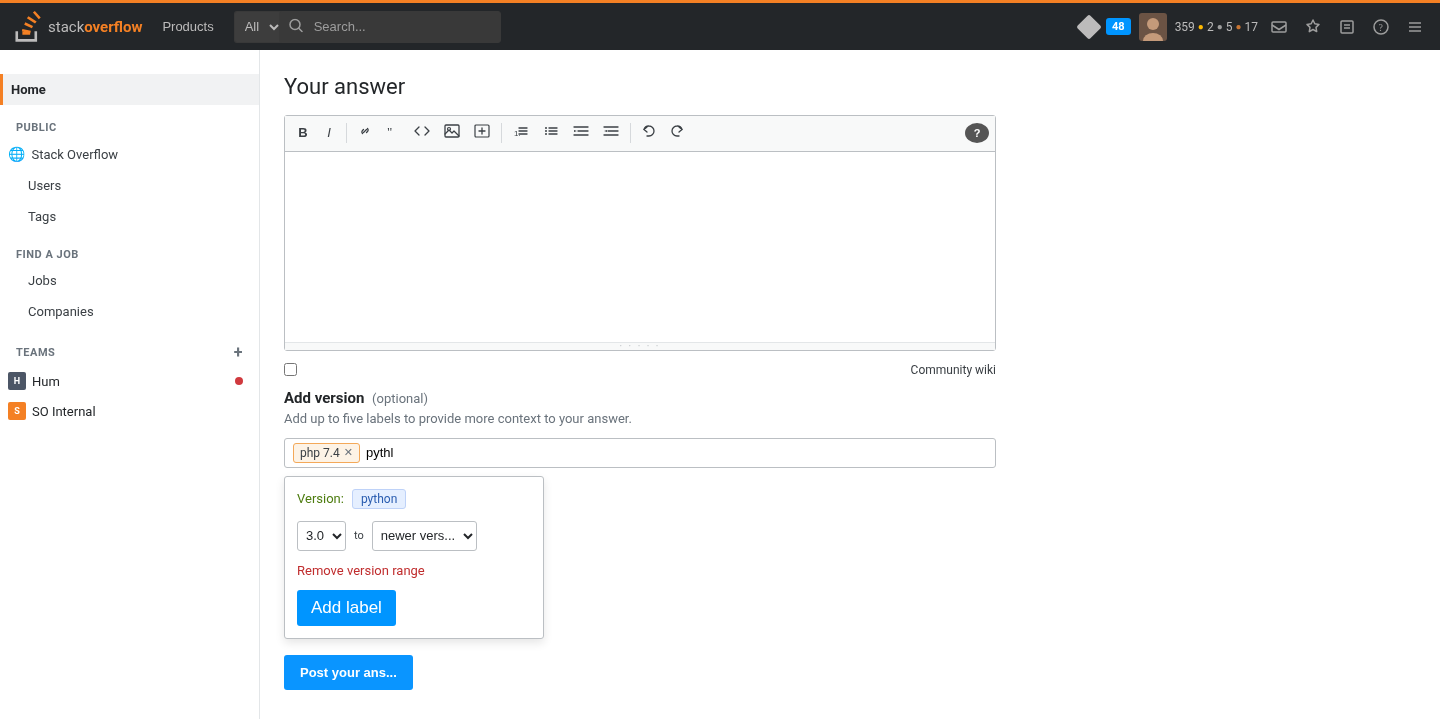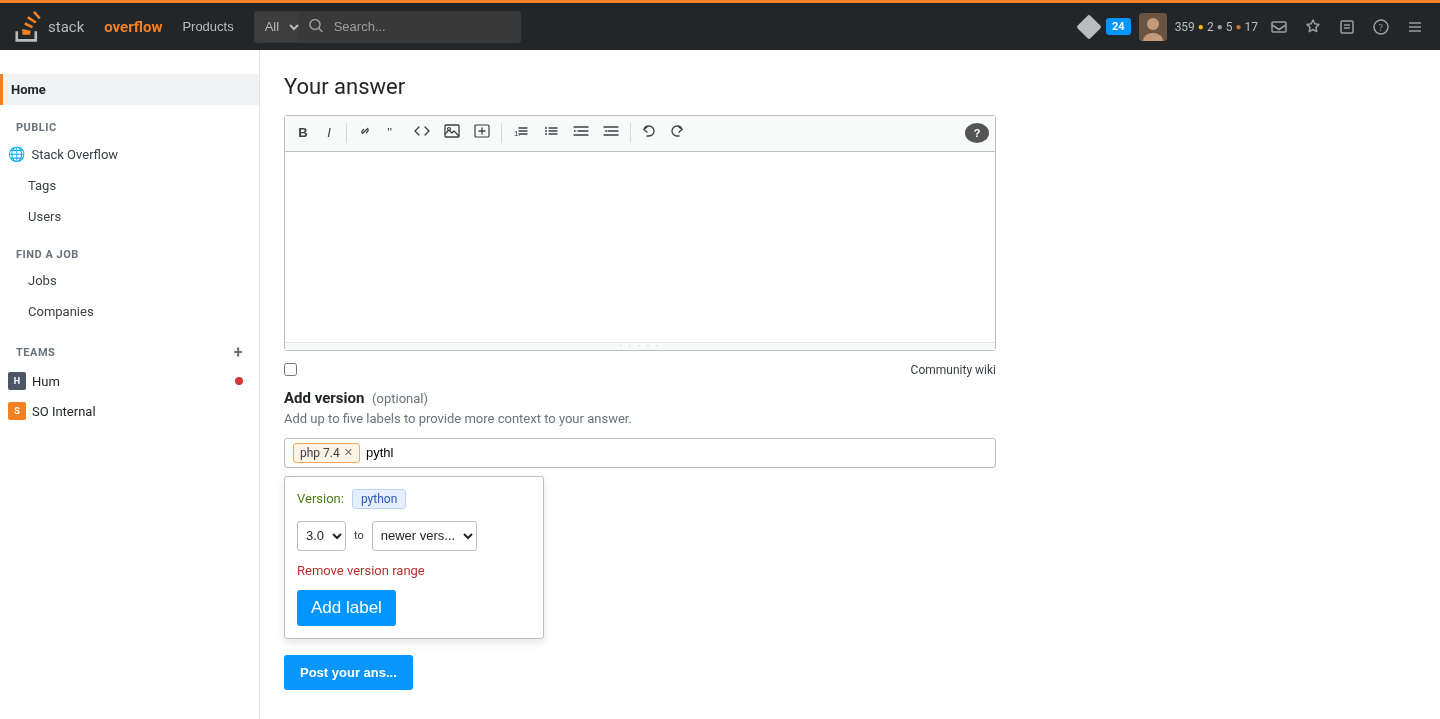--- a/index.html
+++ b/index.html
@@ -25,21 +25,20 @@
       text-decoration: none;
     }
     .logo-icon {
       width: 32px;
       height: 37px;
     }
     .logo-text {
       display: flex;
       align-items: center;
       font-size: 15px;
-      gap: 20px;
     }
     .logo-stack { color: #bcbbbb; font-weight: 400; }
     .logo-overflow { color: #f48024; font-weight: 700; }
 
     .topbar-products {
       color: #bcbbbb;
       font-size: 13px;
       cursor: pointer;
       padding: 4px 8px;
       background: none;
@@ -445,21 +444,21 @@
             <circle cx="6" cy="6" r="5" stroke="#9d9d9d" stroke-width="1.5"></circle>
             <line x1="10" y1="10" x2="13" y2="13" stroke="#9d9d9d" stroke-width="1.5" stroke-linecap="round"></line>
           </svg>
       </span>
       <input class="search-input" type="text" placeholder="Search..." style="">
     </div>
   </div>
 
   <div class="topbar-right">
     <span class="topbar-diamond"></span>
-    <span class="topbar-rep-badge">24</span>
+    <span class="topbar-rep-badge">48</span>
 
     <div class="avatar-face">
       <svg width="28" height="28" viewBox="0 0 28 28">
           <rect width="28" height="28" fill="#6b5344"></rect>
           <ellipse cx="14" cy="11" rx="6" ry="6" fill="#c49a7a"></ellipse>
           <ellipse cx="14" cy="28" rx="10" ry="8" fill="#c49a7a"></ellipse>
         </svg>
     </div>
 
     <div class="topbar-rep-group">
@@ -508,22 +507,22 @@
 
 <div class="page-layout">
 
   <aside class="sidebar">
     <a class="sidebar-nav-item active" href="#">Home</a>
     <div class="sidebar-section-label">PUBLIC</div>
     <a class="sidebar-nav-item" href="#" style="display:flex;align-items:center;gap:6px;">
       <span style="font-size:14px;color:#6a737c;">🌐</span>
       <span>Stack Overflow</span>
     </a>
+    <a class="sidebar-nav-item" href="#" style="padding-left:28px;">Users</a>
     <a class="sidebar-nav-item" href="#" style="padding-left:28px;">Tags</a>
-    <a class="sidebar-nav-item" href="#" style="padding-left:28px;">Users</a>
 
     <div class="sidebar-section-label">FIND A JOB</div>
     <a class="sidebar-nav-item" href="#" style="padding-left:28px;">Jobs</a>
     <a class="sidebar-nav-item" href="#" style="padding-left:28px;">Companies</a>
 
     <div class="sidebar-section-label" style="display:flex;align-items:center;justify-content:space-between;">
       <span>TEAMS</span>
       <span style="cursor:pointer;color:#6a737c;font-size:16px;">+</span>
     </div>
 

